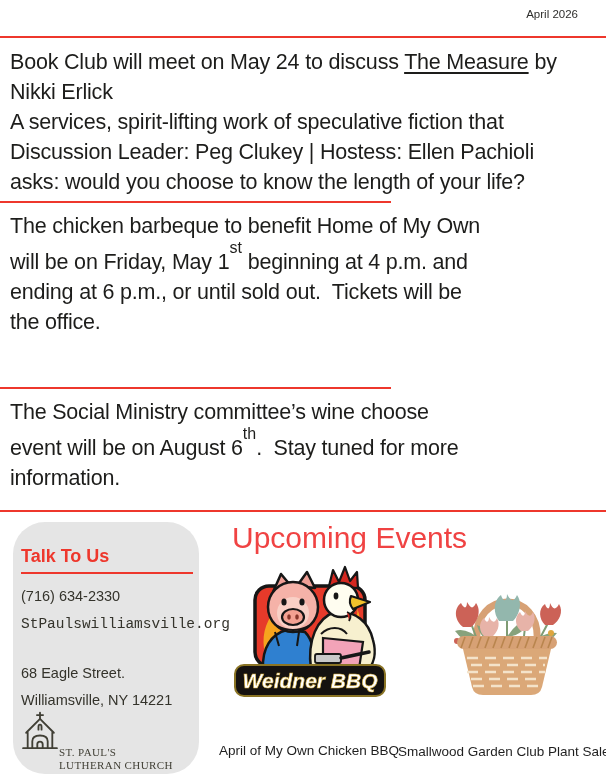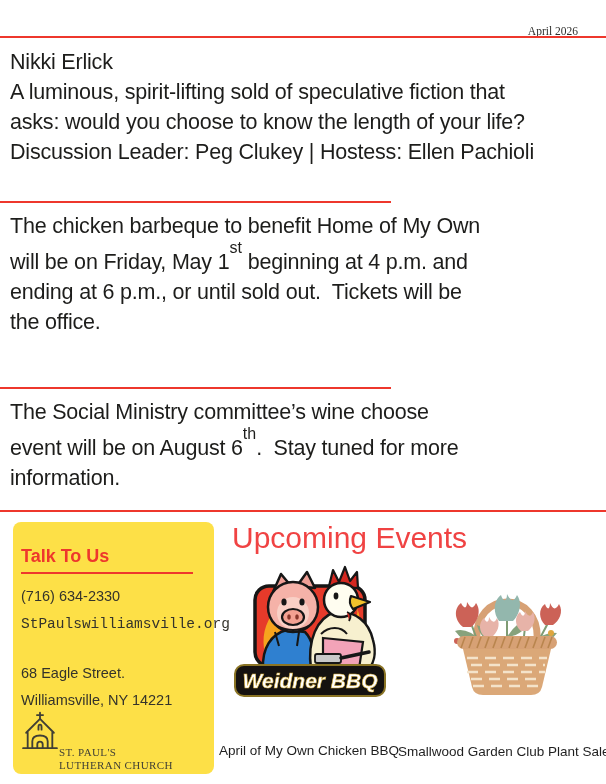--- a/index.html
+++ b/index.html
@@ -3,29 +3,29 @@
 <meta charset="utf-8">
 <style>
   * { margin:0; padding:0; box-sizing:border-box; }
   html,body { background:#ffffff; }
   .page {
     position:relative; width:606px; height:784px; background:#ffffff;
     font-family:"Liberation Sans","DejaVu Sans",sans-serif;
     color:#1d1d1b; overflow:hidden;
   }
   .rule { position:absolute; height:2px; background:#ee372c; }
-  .issue-date { position:absolute; top:25px; right:28px; font-size:11.5px; color:#2e2e2c;font-family:Liberation Serif, serif; }
+  .issue-date { position:absolute; top:8px; right:28px; font-size:11.5px; color:#2e2e2c; }
   .para { position:absolute; left:10px; font-size:21.5px; line-height:30px; letter-spacing:-0.2px; color:#1d1d1b; }
   .line { white-space:pre; }
   .u { text-decoration:underline; text-underline-offset:3px; }
   sup.ord { font-size:16px; position:relative; top:-8px; letter-spacing:0; }
 
   
-  .card { position:absolute; left:13px; top:522px; width:201px; height:252px;
-          background:#fde047; border-radius:8px; }
+  .card { position:absolute; left:13px; top:522px; width:186px; height:252px;
+          background:#e5e5e5; border-radius:32px; }
   .card-title { position:absolute; left:8px; top:24px; font-size:18px; font-weight:bold; color:#ee372c; }
   .card-title-rule { position:absolute; left:8px; top:50px; width:172px; height:2px; background:#ee372c; }
   .cline { position:absolute; left:8px; font-size:14.5px; color:#34332b; white-space:pre; }
   .church-logo { position:absolute; left:7px; top:188px; width:40px; height:44px; }
   .church-name { position:absolute; left:46px; top:200px; font-family:"Liberation Serif","DejaVu Serif",serif;
                  font-size:11px; line-height:13px; letter-spacing:0.4px; color:#403f35; white-space:pre;margin-top:24px; }
 
   
   .events-title { position:absolute; left:232px; top:521px; font-size:30px; color:#f04343; }
   .figure { position:absolute; }
@@ -34,24 +34,25 @@
 </head>
 <body>
 
 <div class="page">
 
   <div class="issue-date">April 2026</div>
 
   <div class="rule" style="top:36px; left:0; width:606px;"></div>
 
   <section class="para" style="top:47px;">
+    <div class="line"><span>Book Club will meet on May 24 to discuss </span><span class="u">The Measure</span><span> by</span></div>
     <div class="line">Nikki Erlick</div>
-    <div class="line">A luminous, spirit-lifting sold of speculative fiction that</div>
+    <div class="line">A services, spirit-lifting work of speculative fiction that</div>
+    <div class="line">Discussion Leader: Peg Clukey | Hostess: Ellen Pachioli</div>
     <div class="line">asks: would you choose to know the length of your life?</div>
-    <div class="line">Discussion Leader: Peg Clukey | Hostess: Ellen Pachioli</div>
   </section>
 
   <div class="rule" style="top:201px; left:0; width:391px;"></div>
 
   <section class="para" style="top:211px;">
     <div class="line">The chicken barbeque to benefit Home of My Own</div>
     <div class="line"><span>will be on Friday, May 1</span><sup class="ord">st</sup><span> beginning at 4 p.m. and</span></div>
     <div class="line">ending at 6 p.m., or until sold out.&nbsp; Tickets will be</div>
     <div class="line">the office.</div>
   </section>

